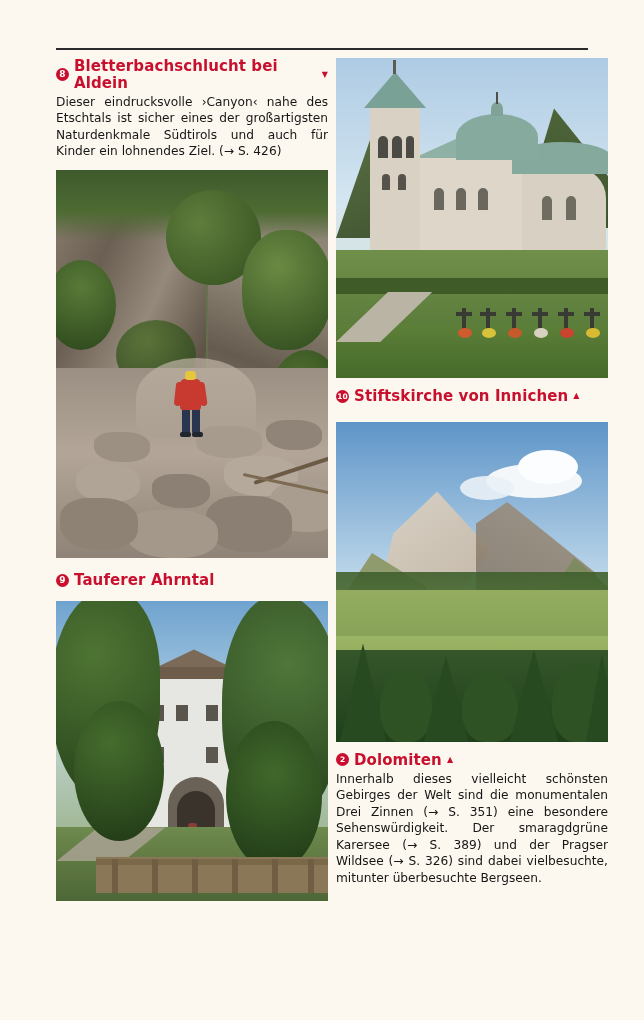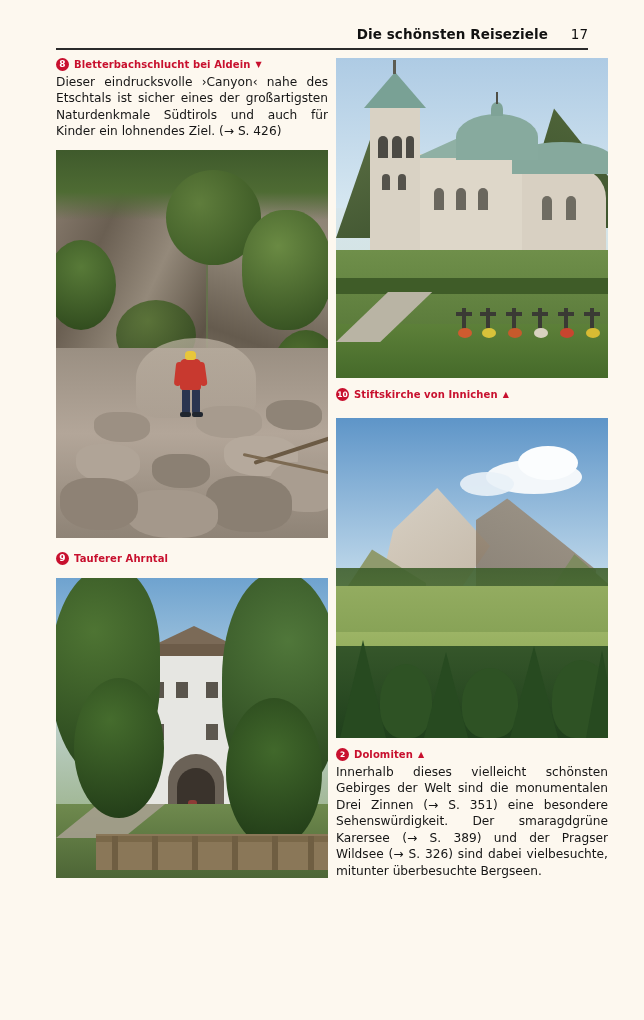--- a/index.html
+++ b/index.html
@@ -78,21 +78,21 @@
     border-radius: 50%;
     background: #c8102e;
     color: #fff;
     font-size: 9px;
     font-weight: bold;
     line-height: 1;
     flex: 0 0 auto;
     padding-bottom: 0px;
   }
   .entry-title {
-    font-size: 10px;
+    font-size: 15px;
     font-weight: bold;
     color: #c8102e;
     letter-spacing: 0.1px;
   }
   .arrow {
     color: #c8102e;
     font-size: 8px;
     line-height: 1;
     position: relative;
     top: 0px;
@@ -273,24 +273,20 @@
   .p4 .forestBand { left:0; top:150px; width:272px; height:40px; background: linear-gradient(#3f5f2d,#4e7034); opacity:.9; }
   .p4 .fg { left:0; bottom:0; width:272px; height:92px; background: linear-gradient(#35562a,#20401c); }
   .p4 .tree { position:absolute; bottom:0; background:#274a20; clip-path: polygon(50% 0, 100% 100%, 0 100%); }
   .p4 .treeD { position:absolute; bottom:0; border-radius:50% 50% 40% 40%; background:#2e5224; }
 </style>
 </head>
 <body>
 
 <div class="page">
 
-  <div class="header">
-    <span class="header-title">Die schönsten Reiseziele</span>
-    <span class="header-page">17</span>
-  </div>
   <div class="header-rule"></div>
 
   <div class="col col-left">
 
     <div class="entry">
       <div class="entry-head">
         <span class="num-badge">8</span>
         <span class="entry-title">Bletterbachschlucht bei Aldein</span>
         <span class="arrow">▼</span>
       </div>

